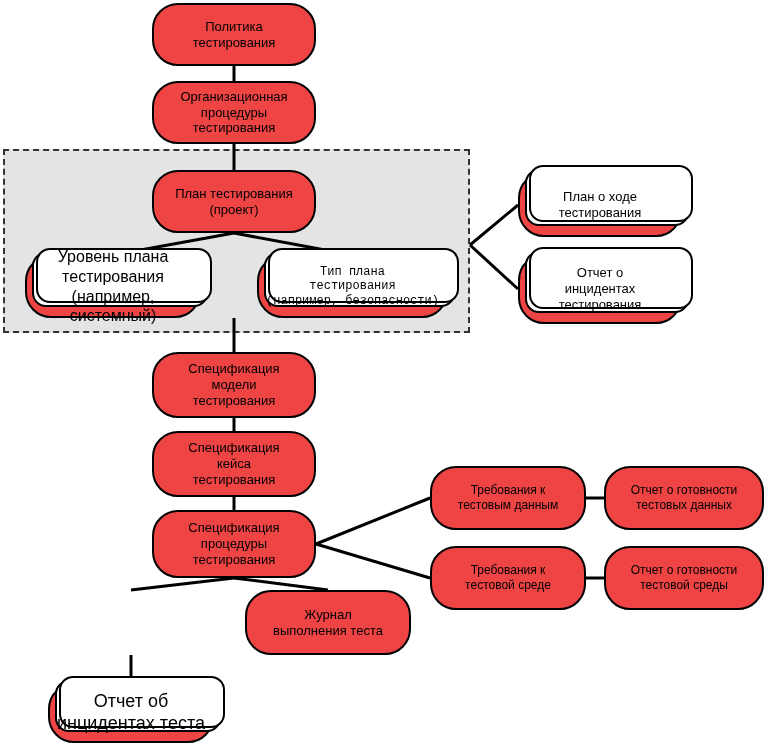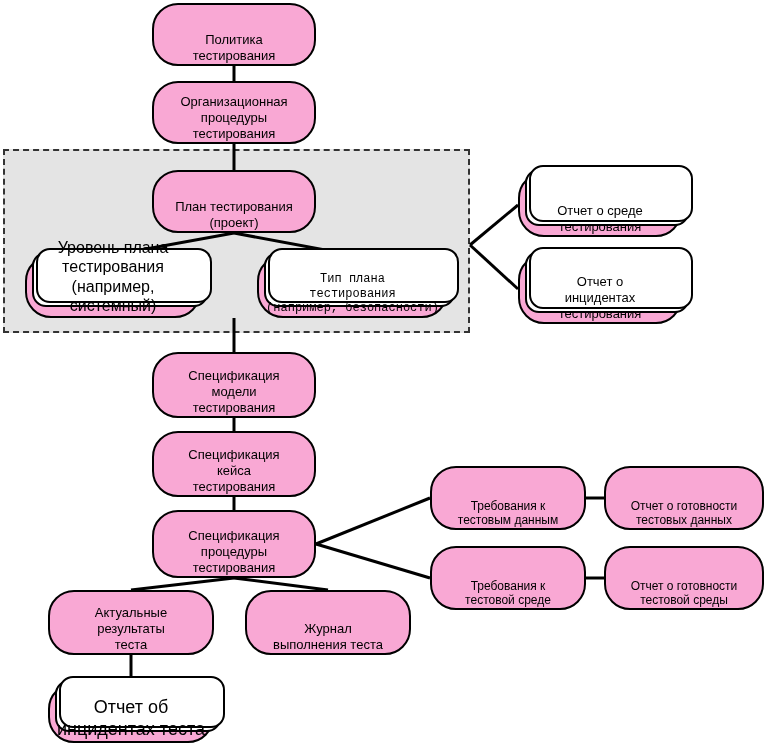--- a/index.html
+++ b/index.html
@@ -14,25 +14,25 @@
     box-sizing:border-box;
   }
 
   
   .connectors{position:absolute;left:0;top:0;width:768px;height:745px;}
 
   
   .node{
     position:absolute;
     box-sizing:border-box;
-    background:#f9a8d4;
+    background:#ef4444;
     border:2px solid #000000;
     border-radius:26px;
     display:flex;
-    align-items:flex-end;
+    align-items:center;
     justify-content:center;
     text-align:center;
     line-height:1.22;
     color:#000000;
     z-index:5;
   }
   .node .lbl{display:block;padding:0 6px;white-space:pre-line;}
 
   
   .stacked::before,
@@ -99,21 +99,21 @@
 (например, системный)</span>
   </div>
 
   <div class="node stacked" style="left:257px;top:255px;width:191px;height:63px;font-size:12px;font-family:Liberation Mono, monospace;">
     <span class="lbl">Тип плана
 тестирования
 (например, безопасности)</span>
   </div>
 
   <div class="node stacked" style="left:518px;top:172px;width:164px;height:65px;font-size:13px;">
-    <span class="lbl">Отчет о среде
+    <span class="lbl">План о ходе
 тестирования</span>
   </div>
 
   <div class="node stacked" style="left:518px;top:254px;width:164px;height:70px;font-size:13px;">
     <span class="lbl">Отчет о
 инцидентах
 тестирования</span>
   </div>
 
   <div class="node" style="left:152px;top:352px;width:164px;height:66px;font-size:13px;">
@@ -147,25 +147,20 @@
   <div class="node" style="left:430px;top:546px;width:156px;height:64px;font-size:12px;">
     <span class="lbl">Требования к
 тестовой среде</span>
   </div>
 
   <div class="node" style="left:604px;top:546px;width:160px;height:64px;font-size:12px;">
     <span class="lbl">Отчет о готовности
 тестовой среды</span>
   </div>
 
-  <div class="node" style="left:48px;top:590px;width:166px;height:65px;font-size:13px;">
-    <span class="lbl">Актуальные
-результаты
-теста</span>
-  </div>
 
   <div class="node" style="left:245px;top:590px;width:166px;height:65px;font-size:13px;">
     <span class="lbl">Журнал
 выполнения теста</span>
   </div>
 
   <div class="node stacked" style="left:48px;top:683px;width:166px;height:60px;font-size:18px;">
     <span class="lbl">Отчет об
 инцидентах теста</span>
   </div>

